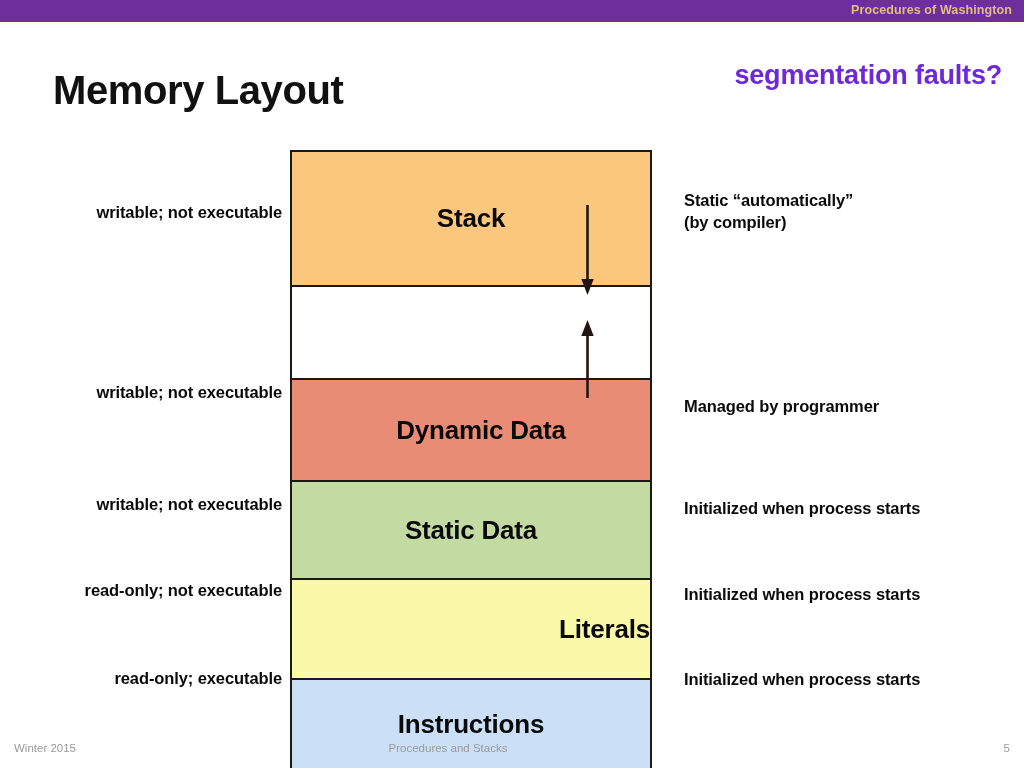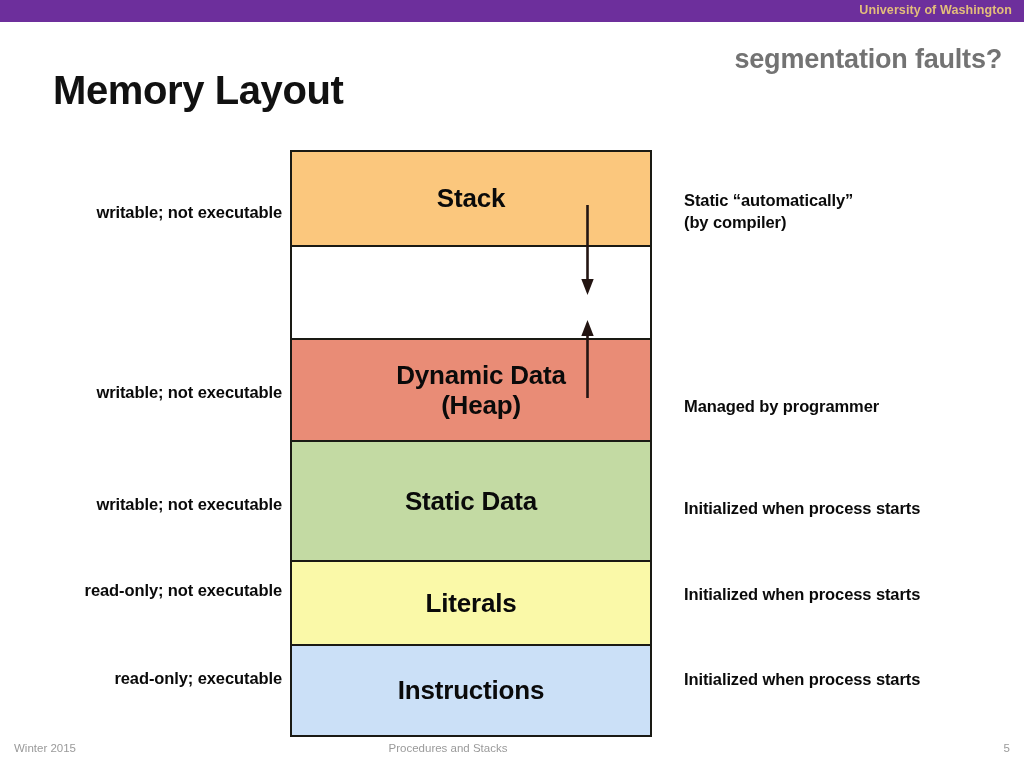--- a/index.html
+++ b/index.html
@@ -87,25 +87,25 @@
     font-weight: bold;
     color: #0a0a0a;
     line-height: 1.16;
     letter-spacing: -0.2px;
   }
   .mem-block .block-label .sub-line {
     display: block;
     margin-left: 20px;
   }
 
-  #block-stack      { height: 95px; background: #FBC77D; }
+  #block-stack      { height: 135px; background: #FBC77D; }
   #block-gap        { height:  93px; background: #FFFFFF; }
   #block-heap       { height: 102px; background: #E98C76; }
-  #block-static     { height:  120px; background: #C3DAA3; }
-  #block-literals   { height:  84px; background: #FAF9A8; }
+  #block-static     { height:  98px; background: #C3DAA3; }
+  #block-literals   { height:  100px; background: #FAF9A8; justify-content: flex-end; }
   #block-instructions { height: 93px; background: #CBE0F7; }
 
   
   #arrow-layer {
     position: absolute;
     left: 290px;
     top: 150px;
     width: 362px;
     height: 575px;
     pointer-events: none;
@@ -169,41 +169,40 @@
   #footer-right {
     position: absolute;
     right: 14px;
     top: 0;
   }
 </style>
 </head>
 <body>
 
 <div id="top-banner" style="background: rgb(109, 47, 156);">
-  <div id="banner-title" style="color: rgb(227, 190, 123);">University of Washington</div>
+  <div id="banner-title" style="color: rgb(227, 190, 123);">Procedures of Washington</div>
 </div>
 
 <div id="slide-title">Memory Layout</div>
 
-<div id="seg-fault-callout" style="color: #737373;">segmentation faults?</div>
+<div id="seg-fault-callout" style="color: #6d28d9; margin-top: 16px;">segmentation faults?</div>
 
 <div id="memory-diagram">
 
   <div class="mem-block" id="block-stack" style="background: rgb(251, 199, 125);">
     <span class="block-label">Stack</span>
   </div>
 
   <div class="mem-block" id="block-gap" style="background: rgb(255, 255, 255);">
     <span class="block-label"></span>
   </div>
 
   <div class="mem-block" id="block-heap" style="background: rgb(233, 140, 118);">
     <span class="block-label">
       <span class="sub-line">Dynamic Data</span>
-      <span class="sub-line">(Heap)</span>
     </span>
   </div>
 
   <div class="mem-block" id="block-static" style="background: rgb(195, 218, 163);">
     <span class="block-label">Static Data</span>
   </div>
 
   <div class="mem-block" id="block-literals" style="background: rgb(250, 249, 168);">
     <span class="block-label">Literals</span>
   </div>

